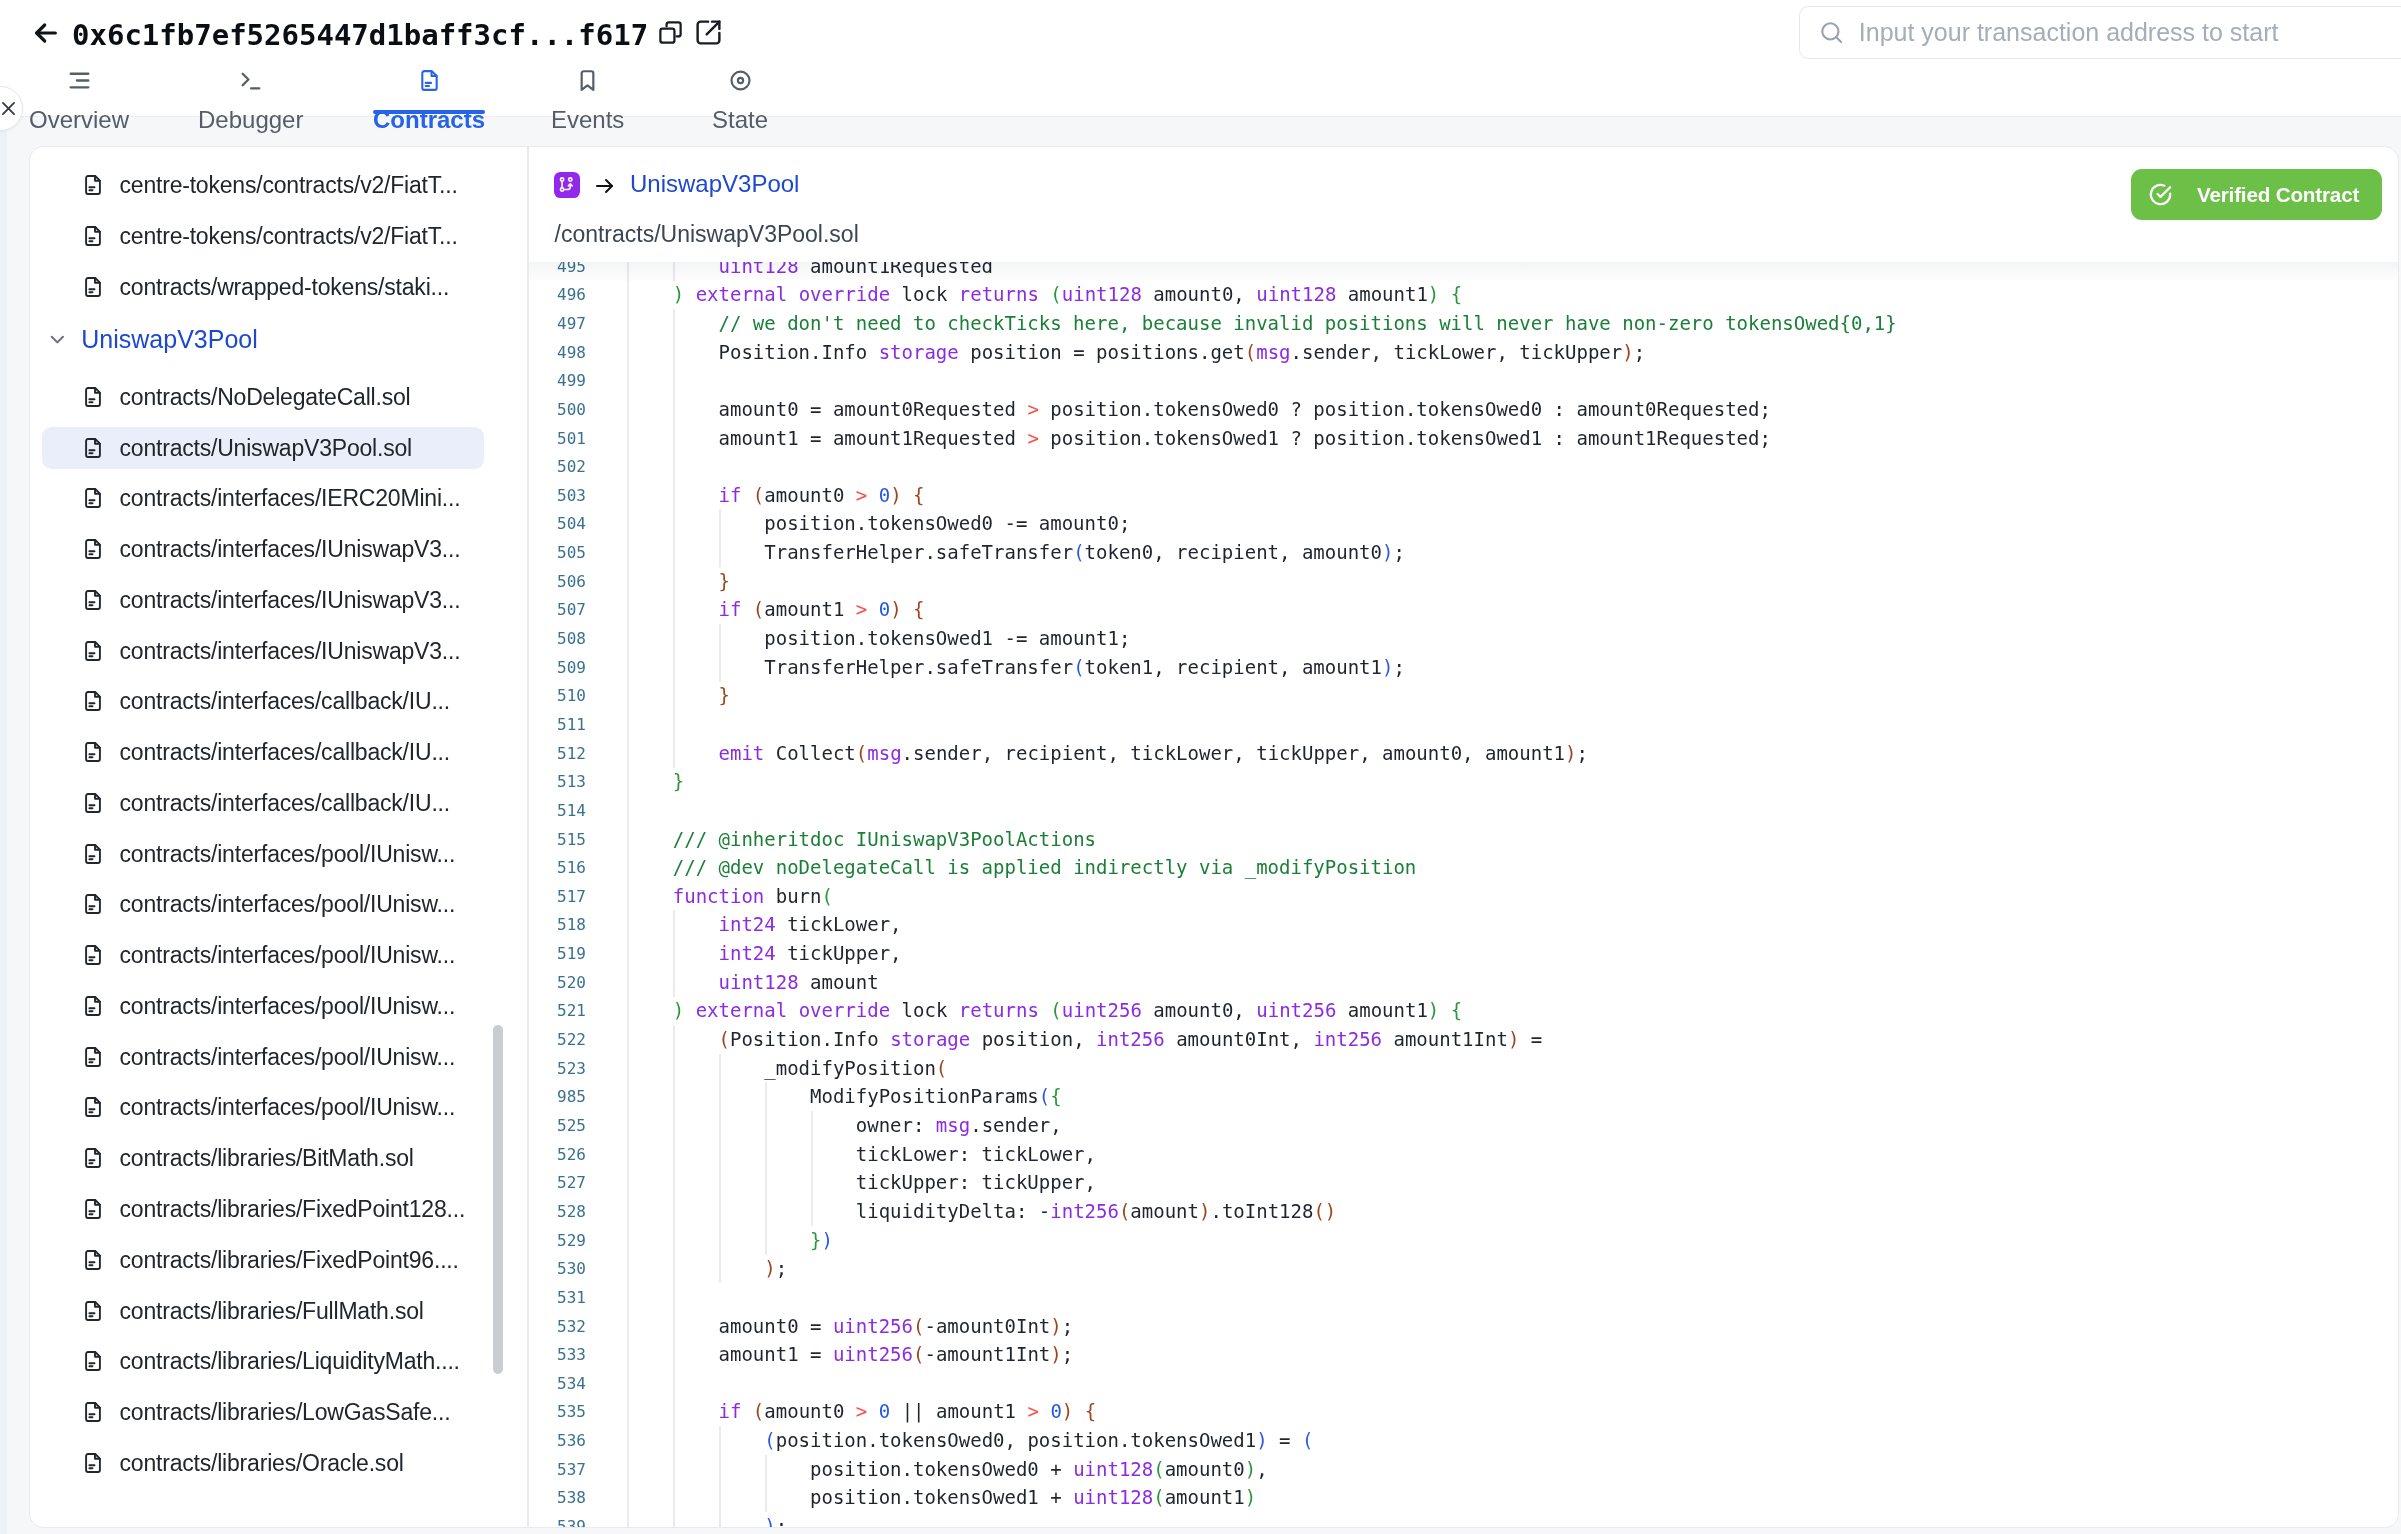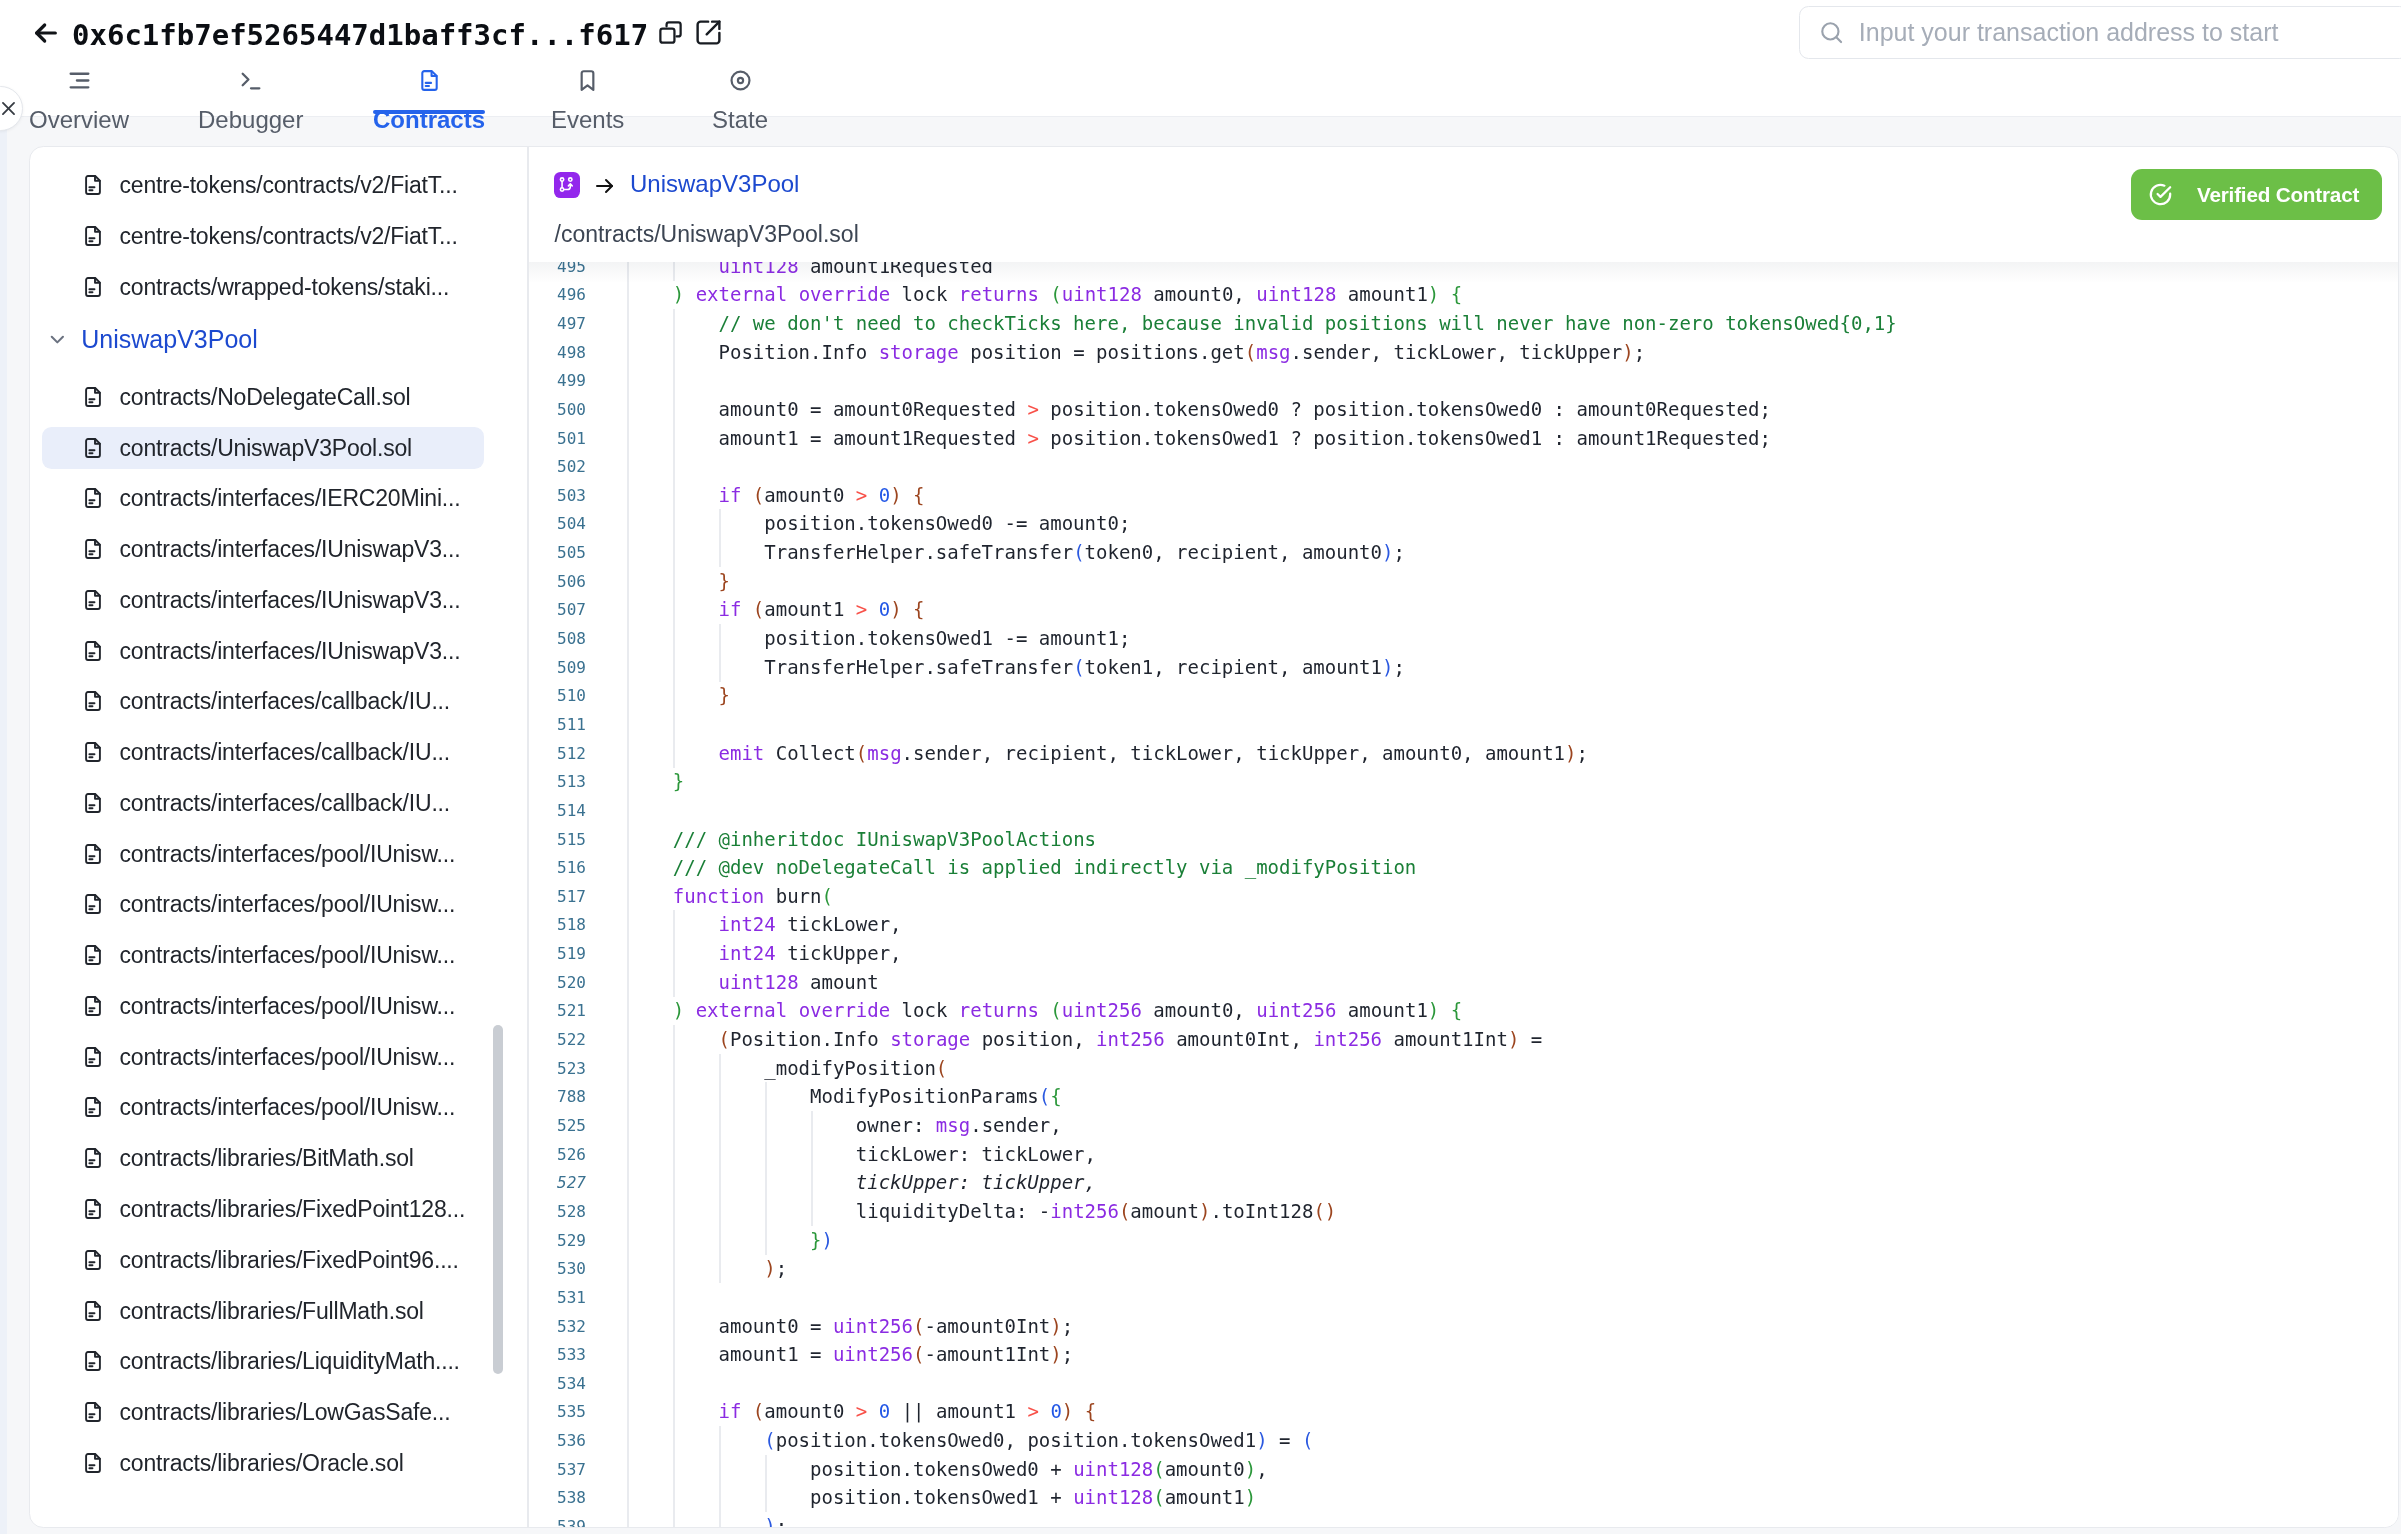--- a/index.html
+++ b/index.html
@@ -513,24 +513,24 @@
           <div class="cline" style="top: 534px;"><span class="lnum">514</span><span class="ltext"></span></div>
           <div class="cline" style="top: 563px;"><span class="lnum">515</span><span class="ltext"><span class="tok-d">    </span><span class="tok-c">/// @inheritdoc IUniswapV3PoolActions</span></span></div>
           <div class="cline" style="top: 591px;"><span class="lnum">516</span><span class="ltext"><span class="tok-d">    </span><span class="tok-c">/// @dev noDelegateCall is applied indirectly via _modifyPosition</span></span></div>
           <div class="cline" style="top: 620px;"><span class="lnum">517</span><span class="ltext"><span class="tok-d">    </span><span class="tok-k">function</span><span class="tok-d"> burn</span><span class="tok-bg">(</span></span></div>
           <div class="cline" style="top: 648px;"><span class="lnum">518</span><span class="guide" style="left: 144px;"></span><span class="ltext"><span class="tok-d">        </span><span class="tok-k">int24</span><span class="tok-d"> tickLower,</span></span></div>
           <div class="cline" style="top: 677px;"><span class="lnum">519</span><span class="guide" style="left: 144px;"></span><span class="ltext"><span class="tok-d">        </span><span class="tok-k">int24</span><span class="tok-d"> tickUpper,</span></span></div>
           <div class="cline" style="top: 706px;"><span class="lnum">520</span><span class="guide" style="left: 144px;"></span><span class="ltext"><span class="tok-d">        </span><span class="tok-k">uint128</span><span class="tok-d"> amount</span></span></div>
           <div class="cline" style="top: 734px;"><span class="lnum">521</span><span class="ltext"><span class="tok-d">    </span><span class="tok-bg">)</span><span class="tok-d"> </span><span class="tok-k">external</span><span class="tok-d"> </span><span class="tok-k">override</span><span class="tok-d"> lock </span><span class="tok-k">returns</span><span class="tok-d"> </span><span class="tok-bg">(</span><span class="tok-k">uint256</span><span class="tok-d"> amount0, </span><span class="tok-k">uint256</span><span class="tok-d"> amount1</span><span class="tok-bg">)</span><span class="tok-d"> </span><span class="tok-bg">{</span></span></div>
           <div class="cline" style="top: 763px;"><span class="lnum">522</span><span class="guide" style="left: 144px;"></span><span class="ltext"><span class="tok-d">        </span><span class="tok-bb">(</span><span class="tok-d">Position.Info </span><span class="tok-k">storage</span><span class="tok-d"> position, </span><span class="tok-k">int256</span><span class="tok-d"> amount0Int, </span><span class="tok-k">int256</span><span class="tok-d"> amount1Int</span><span class="tok-bb">)</span><span class="tok-d"> =</span></span></div>
           <div class="cline" style="top: 792px;"><span class="lnum">523</span><span class="guide" style="left: 144px;"></span><span class="guide" style="left: 190px;"></span><span class="ltext"><span class="tok-d">            _modifyPosition</span><span class="tok-bb">(</span></span></div>
-          <div class="cline" style="top: 820px;"><span class="lnum">788</span><span class="guide" style="left: 144px;"></span><span class="guide" style="left: 190px;"></span><span class="guide" style="left: 236px;"></span><span class="ltext"><span class="tok-d">                ModifyPositionParams</span><span class="tok-bl">(</span><span class="tok-bg">{</span></span></div>
+          <div class="cline" style="top: 820px;"><span class="lnum">985</span><span class="guide" style="left: 144px;"></span><span class="guide" style="left: 190px;"></span><span class="guide" style="left: 236px;"></span><span class="ltext"><span class="tok-d">                ModifyPositionParams</span><span class="tok-bl">(</span><span class="tok-bg">{</span></span></div>
           <div class="cline" style="top: 849px;"><span class="lnum">525</span><span class="guide" style="left: 144px;"></span><span class="guide" style="left: 190px;"></span><span class="guide" style="left: 236px;"></span><span class="guide" style="left: 282px;"></span><span class="ltext"><span class="tok-d">                    owner: </span><span class="tok-k">msg</span><span class="tok-d">.sender,</span></span></div>
           <div class="cline" style="top: 878px;"><span class="lnum">526</span><span class="guide" style="left: 144px;"></span><span class="guide" style="left: 190px;"></span><span class="guide" style="left: 236px;"></span><span class="guide" style="left: 282px;"></span><span class="ltext"><span class="tok-d">                    tickLower: tickLower,</span></span></div>
-          <div class="cline" style="top: 906px; font-style: italic;"><span class="lnum">527</span><span class="guide" style="left: 144px;"></span><span class="guide" style="left: 190px;"></span><span class="guide" style="left: 236px;"></span><span class="guide" style="left: 282px;"></span><span class="ltext"><span class="tok-d">                    tickUpper: tickUpper,</span></span></div>
+          <div class="cline" style="top: 906px;"><span class="lnum">527</span><span class="guide" style="left: 144px;"></span><span class="guide" style="left: 190px;"></span><span class="guide" style="left: 236px;"></span><span class="guide" style="left: 282px;"></span><span class="ltext"><span class="tok-d">                    tickUpper: tickUpper,</span></span></div>
           <div class="cline" style="top: 935px;"><span class="lnum">528</span><span class="guide" style="left: 144px;"></span><span class="guide" style="left: 190px;"></span><span class="guide" style="left: 236px;"></span><span class="guide" style="left: 282px;"></span><span class="ltext"><span class="tok-d">                    liquidityDelta: -</span><span class="tok-k">int256</span><span class="tok-bb">(</span><span class="tok-d">amount</span><span class="tok-bb">)</span><span class="tok-d">.toInt128</span><span class="tok-bb">(</span><span class="tok-bb">)</span></span></div>
           <div class="cline" style="top: 964px;"><span class="lnum">529</span><span class="guide" style="left: 144px;"></span><span class="guide" style="left: 190px;"></span><span class="guide" style="left: 236px;"></span><span class="ltext"><span class="tok-d">                </span><span class="tok-bg">}</span><span class="tok-bl">)</span></span></div>
           <div class="cline" style="top: 992px;"><span class="lnum">530</span><span class="guide" style="left: 144px;"></span><span class="guide" style="left: 190px;"></span><span class="ltext"><span class="tok-d">            </span><span class="tok-bb">)</span><span class="tok-d">;</span></span></div>
           <div class="cline" style="top: 1021px;"><span class="lnum">531</span><span class="guide" style="left: 144px;"></span><span class="ltext"></span></div>
           <div class="cline" style="top: 1050px;"><span class="lnum">532</span><span class="guide" style="left: 144px;"></span><span class="ltext"><span class="tok-d">        amount0 = </span><span class="tok-k">uint256</span><span class="tok-bb">(</span><span class="tok-d">-amount0Int</span><span class="tok-bb">)</span><span class="tok-d">;</span></span></div>
           <div class="cline" style="top: 1078px;"><span class="lnum">533</span><span class="guide" style="left: 144px;"></span><span class="ltext"><span class="tok-d">        amount1 = </span><span class="tok-k">uint256</span><span class="tok-bb">(</span><span class="tok-d">-amount1Int</span><span class="tok-bb">)</span><span class="tok-d">;</span></span></div>
           <div class="cline" style="top: 1107px;"><span class="lnum">534</span><span class="guide" style="left: 144px;"></span><span class="ltext"></span></div>
           <div class="cline" style="top: 1135px;"><span class="lnum">535</span><span class="guide" style="left: 144px;"></span><span class="ltext"><span class="tok-d">        </span><span class="tok-k">if</span><span class="tok-d"> </span><span class="tok-bb">(</span><span class="tok-d">amount0 </span><span class="tok-o">&gt;</span><span class="tok-d"> </span><span class="tok-n">0</span><span class="tok-d"> || amount1 </span><span class="tok-o">&gt;</span><span class="tok-d"> </span><span class="tok-n">0</span><span class="tok-bb">)</span><span class="tok-d"> </span><span class="tok-bb">{</span></span></div>
           <div class="cline" style="top: 1164px;"><span class="lnum">536</span><span class="guide" style="left: 144px;"></span><span class="guide" style="left: 190px;"></span><span class="ltext"><span class="tok-d">            </span><span class="tok-bl">(</span><span class="tok-d">position.tokensOwed0, position.tokensOwed1</span><span class="tok-bl">)</span><span class="tok-d"> = </span><span class="tok-bl">(</span></span></div>
           <div class="cline" style="top: 1193px;"><span class="lnum">537</span><span class="guide" style="left: 144px;"></span><span class="guide" style="left: 190px;"></span><span class="guide" style="left: 236px;"></span><span class="ltext"><span class="tok-d">                position.tokensOwed0 + </span><span class="tok-k">uint128</span><span class="tok-bg">(</span><span class="tok-d">amount0</span><span class="tok-bg">)</span><span class="tok-d">,</span></span></div>

